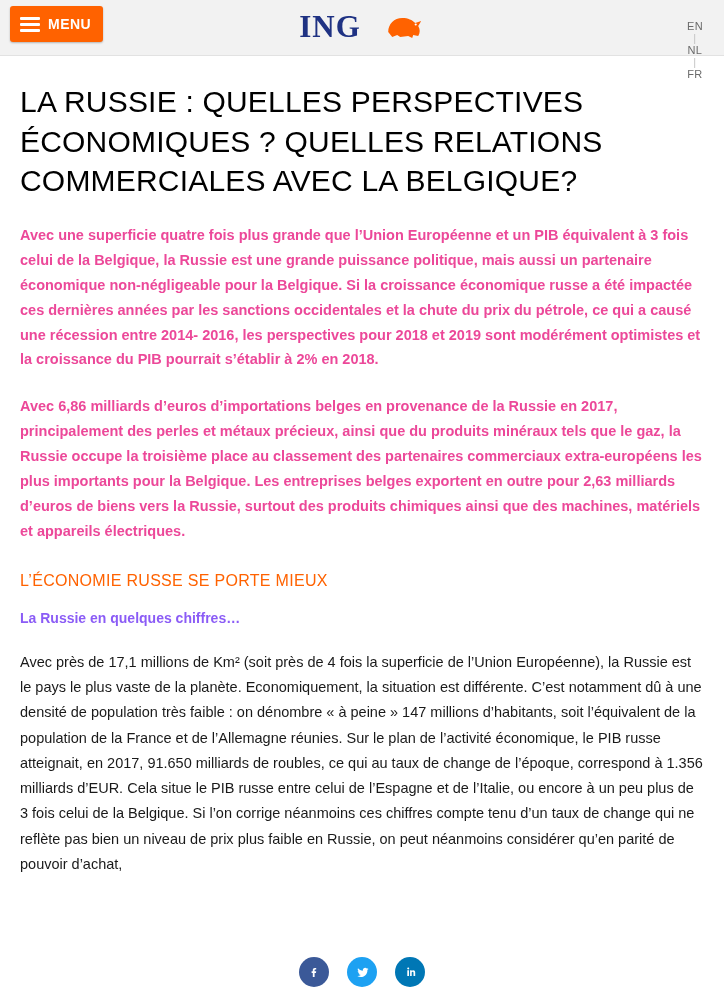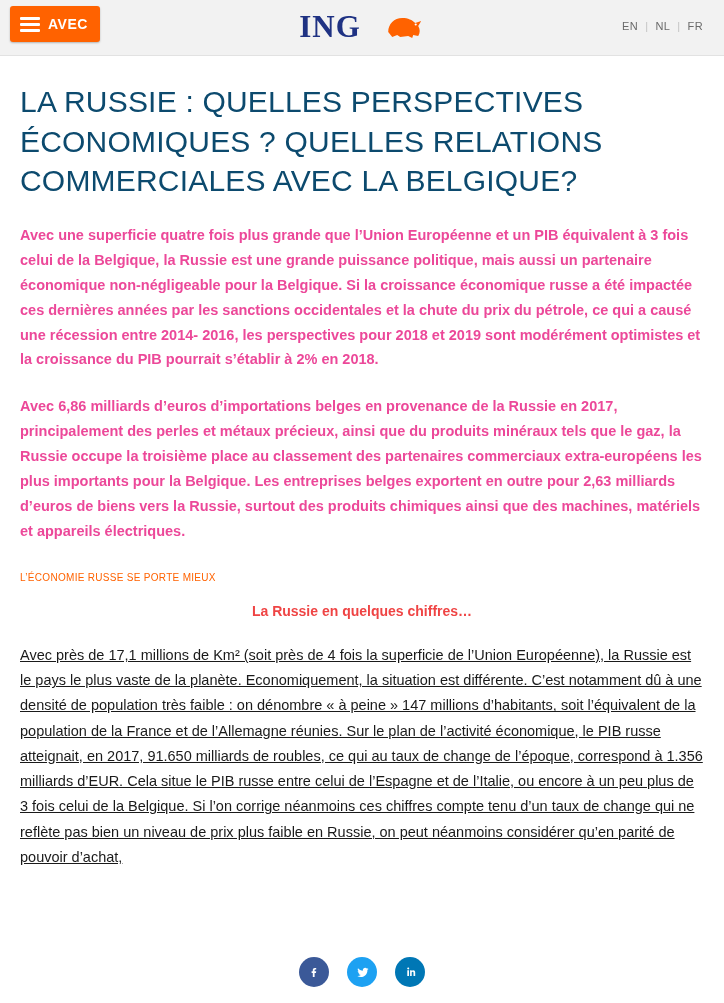--- a/index.html
+++ b/index.html
@@ -83,63 +83,62 @@
 
   .lang {
     position: absolute;
     right: 14px;
     top: 20px;
     display: flex;
     align-items: center;
     font-size: 11px;
     color: #6a6a6a;
     letter-spacing: .4px;
+    flex-direction: column;
   }
   .lang span.item { padding: 0 7px; cursor: pointer; }
   .lang .sep { color: #c4c4c4; }
 
   
   .article {
     padding: 26px 20px 0 20px;
   }
   h1.title {
-    color: #0c4a6e;
+    color: #000000;
     font-size: 30px;
     font-weight: normal;
     line-height: 1.32;
     margin: 0 0 22px 0;
     letter-spacing: .2px;
   }
   p.lead {
     font-size: 14.5px;
     font-weight: bold;
     color: #ec4899;
     line-height: 1.72;
     margin: 0 0 22px 0;
   }
   h2.subhead {
     color: #ff6200;
-    font-size: 10px;
+    font-size: 16px;
     font-weight: normal;
     letter-spacing: .3px;
     margin: 28px 0 20px 0;
   }
   p.bold-line {
     font-size: 14px;
     font-weight: bold;
-    color: #ef4444;
+    color: #8b5cf6;
     margin: 0 0 24px 0;
-    text-align: center;
   }
   p.body {
     font-size: 14.5px;
     color: #1a1a1a;
     line-height: 1.74;
     margin: 0;
-    text-decoration: underline;
   }
 
   
   .share-bar {
     position: absolute;
     left: 0;
     bottom: 0;
     width: 724px;
     height: 62px;
     background: #ffffff;
@@ -180,21 +179,21 @@
 <div class="page">
 
   <div class="header">
 
     <div class="menu-btn">
       <span class="burger">
         <i></i>
           <i></i>
           <i></i>
       </span>
-      <span class="menu-label">AVEC</span>
+      <span class="menu-label">MENU</span>
     </div>
 
     <div class="brand">
       <span class="brand-word">ING</span>
       <span class="lion">
         <svg width="40" height="30" viewBox="0 0 40 30" aria-hidden="true">
           <path d="M3 20 C3 12, 9 6, 17 6 C23 6, 27 8, 30 11 L36 9 L33 14 C35 17, 35 21, 33 24 L28 23 L27 26 L23 24 L15 25 L12 23 L7 25 Z" fill="#ff6200"></path>
           <circle cx="30.5" cy="12.5" r="1.1" fill="#ffffff"></circle>
         </svg>
       </span>

